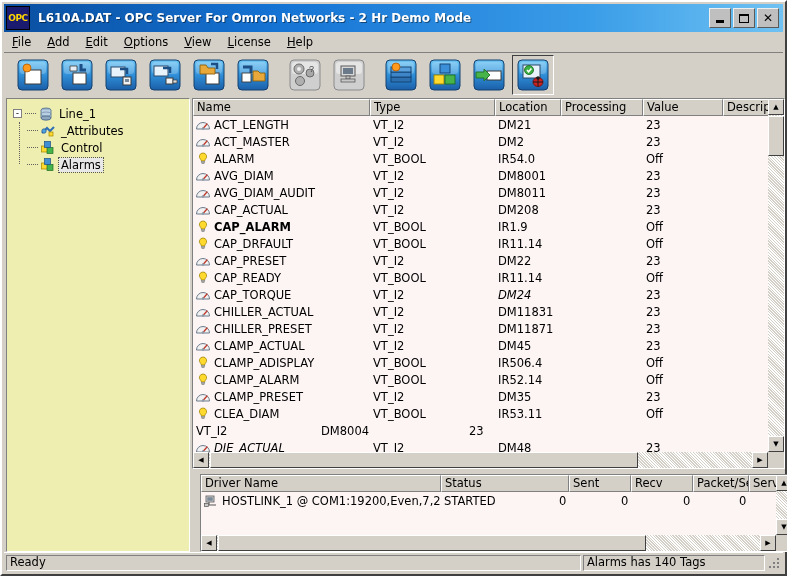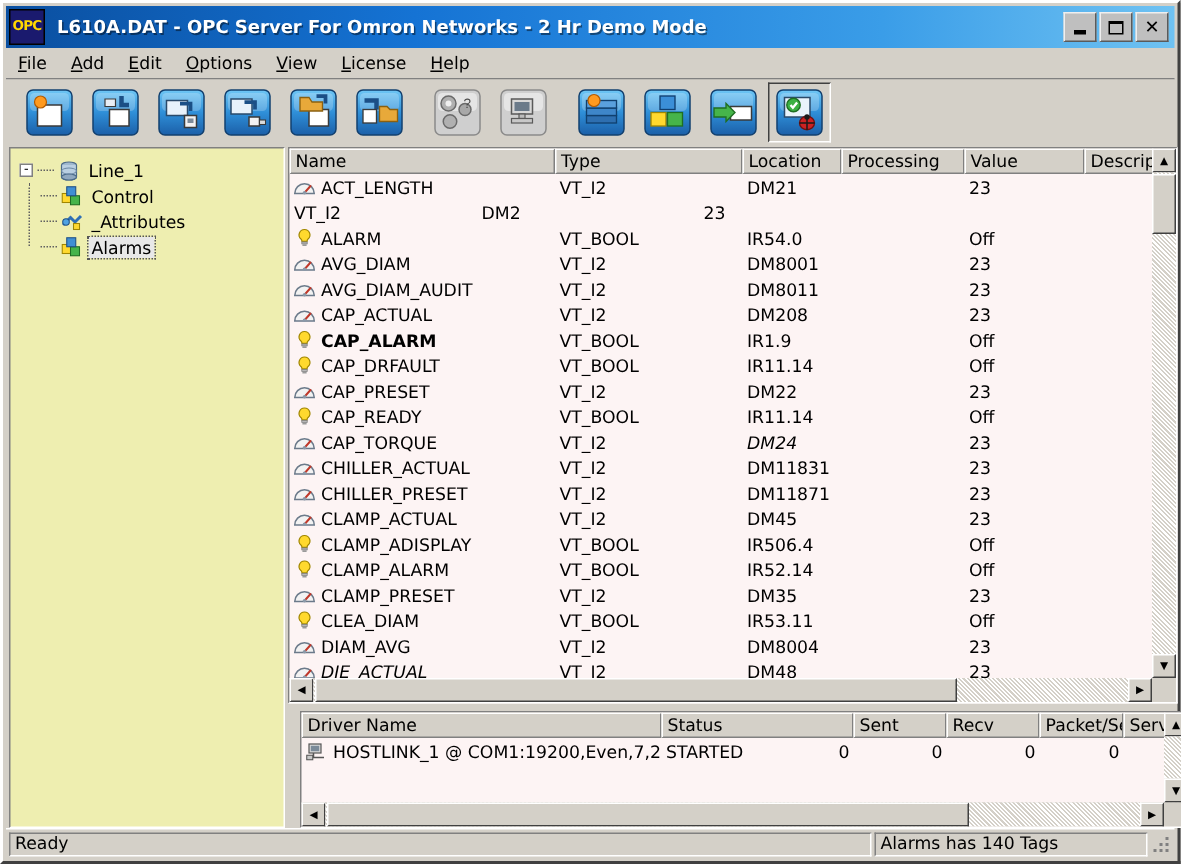--- a/index.html
+++ b/index.html
@@ -406,34 +406,34 @@
             <ellipse cx="8" cy="8" rx="5" ry="2" fill="none" stroke="#6b88a5" stroke-width="0.7"></ellipse>
           </svg>
         </span>
         <span class="tlabel">Line_1</span>
       </div>
       <div class="tchild" id="tree-children">
         <span class="vline"></span>
       <div class="tnode">
             <span class="tdots"></span>
             <span class="ic"><svg width="16" height="16" viewBox="0 0 16 16">
+                <path d="M2 10 L7 5 L10 8 L14 4" stroke="#2f6fb5" stroke-width="2" fill="none"></path>
+                <circle cx="4" cy="8" r="2.2" fill="#4fa3e3" stroke="#1d4f85" stroke-width="0.7"></circle>
+                <rect x="9" y="9" width="4" height="4" fill="#ffd92e" stroke="#a08600" stroke-width="0.7"></rect>
+              </svg></span>
+            <span class="tlabel">_Attributes</span>
+          </div>
+          <div class="tnode">
+            <span class="tdots"></span>
+            <span class="ic"><svg width="16" height="16" viewBox="0 0 16 16">
                 <rect x="1.5" y="6" width="6" height="6" fill="#ffd92e" stroke="#a08600" stroke-width="0.7"></rect>
                 <rect x="7" y="7.5" width="6" height="6" fill="#46b44a" stroke="#1f6e22" stroke-width="0.7"></rect>
                 <rect x="4.5" y="1.5" width="6" height="6" fill="#3f8fd4" stroke="#1d4f85" stroke-width="0.7"></rect>
               </svg></span>
             <span class="tlabel">Control</span>
-          </div>
-          <div class="tnode">
-            <span class="tdots"></span>
-            <span class="ic"><svg width="16" height="16" viewBox="0 0 16 16">
-                <path d="M2 10 L7 5 L10 8 L14 4" stroke="#2f6fb5" stroke-width="2" fill="none"></path>
-                <circle cx="4" cy="8" r="2.2" fill="#4fa3e3" stroke="#1d4f85" stroke-width="0.7"></circle>
-                <rect x="9" y="9" width="4" height="4" fill="#ffd92e" stroke="#a08600" stroke-width="0.7"></rect>
-              </svg></span>
-            <span class="tlabel">_Attributes</span>
           </div>
           <div class="tnode">
             <span class="tdots"></span>
             <span class="ic"><svg width="16" height="16" viewBox="0 0 16 16">
                 <rect x="1.5" y="6" width="6" height="6" fill="#ffd92e" stroke="#a08600" stroke-width="0.7"></rect>
                 <rect x="7" y="7.5" width="6" height="6" fill="#46b44a" stroke="#1f6e22" stroke-width="0.7"></rect>
                 <rect x="4.5" y="1.5" width="6" height="6" fill="#3f8fd4" stroke="#1d4f85" stroke-width="0.7"></rect>
               </svg></span>
             <span class="tlabel sel">Alarms</span>
           </div>
@@ -461,20 +461,28 @@
                 </svg></span>
               <span>ACT_LENGTH</span>
             </div>
             <div class="cell" style="width: 125px;">VT_I2</div>
             <div class="cell" style="width: 66px;">DM21</div>
             <div class="cell" style="width: 82px;"></div>
             <div class="cell" style="width: 80px;">23</div>
             <div class="cell" style="width: 47px;"></div>
           </div>
           <div class="row">
+            <div class="cell nm" style="width: 177px;">
+              <span class="ic"><svg width="16" height="16" viewBox="0 0 16 16">
+                  <path d="M1.5 12 A6.5 6.5 0 0 1 14.5 12 Z" fill="#f2f2f2" stroke="#6b7a8a" stroke-width="1"></path>
+                  <path d="M8 11.5 L12 7" stroke="#c0392b" stroke-width="1.3" stroke-linecap="round"></path>
+                  <circle cx="8" cy="11.5" r="1.2" fill="#8a99a8"></circle>
+                </svg></span>
+              <span>ACT_MASTER</span>
+            </div>
             <div class="cell" style="width: 125px;">VT_I2</div>
             <div class="cell" style="width: 66px;">DM2</div>
             <div class="cell" style="width: 82px;"></div>
             <div class="cell" style="width: 80px;">23</div>
             <div class="cell" style="width: 47px;"></div>
           </div>
           <div class="row">
             <div class="cell nm" style="width: 177px;">
               <span class="ic"><svg width="16" height="16" viewBox="0 0 16 16">
                   <path d="M8 2 a3.6 3.6 0 0 1 2.4 6.3 c-.5.5-.7 1-.7 1.6 h-3.4 c0-.6-.2-1.1-.7-1.6 A3.6 3.6 0 0 1 8 2z" fill="#ffd92e" stroke="#a08600" stroke-width="0.8"></path>
@@ -708,28 +716,20 @@
                 </svg></span>
               <span>CLEA_DIAM</span>
             </div>
             <div class="cell" style="width: 125px;">VT_BOOL</div>
             <div class="cell" style="width: 66px;">IR53.11</div>
             <div class="cell" style="width: 82px;"></div>
             <div class="cell" style="width: 80px;">Off</div>
             <div class="cell" style="width: 47px;"></div>
           </div>
           <div class="row">
-            <div class="cell nm" style="width: 177px;">
-              <span class="ic"><svg width="16" height="16" viewBox="0 0 16 16">
-                  <path d="M1.5 12 A6.5 6.5 0 0 1 14.5 12 Z" fill="#f2f2f2" stroke="#6b7a8a" stroke-width="1"></path>
-                  <path d="M8 11.5 L12 7" stroke="#c0392b" stroke-width="1.3" stroke-linecap="round"></path>
-                  <circle cx="8" cy="11.5" r="1.2" fill="#8a99a8"></circle>
-                </svg></span>
-              <span>DIAM_AVG</span>
-            </div>
             <div class="cell" style="width: 125px;">VT_I2</div>
             <div class="cell" style="width: 66px;">DM8004</div>
             <div class="cell" style="width: 82px;"></div>
             <div class="cell" style="width: 80px;">23</div>
             <div class="cell" style="width: 47px;"></div>
           </div>
           <div class="row">
             <div class="cell nm" style="width: 177px; font-style: italic;">
               <span class="ic"><svg width="16" height="16" viewBox="0 0 16 16">
                   <path d="M1.5 12 A6.5 6.5 0 0 1 14.5 12 Z" fill="#f2f2f2" stroke="#6b7a8a" stroke-width="1"></path>

